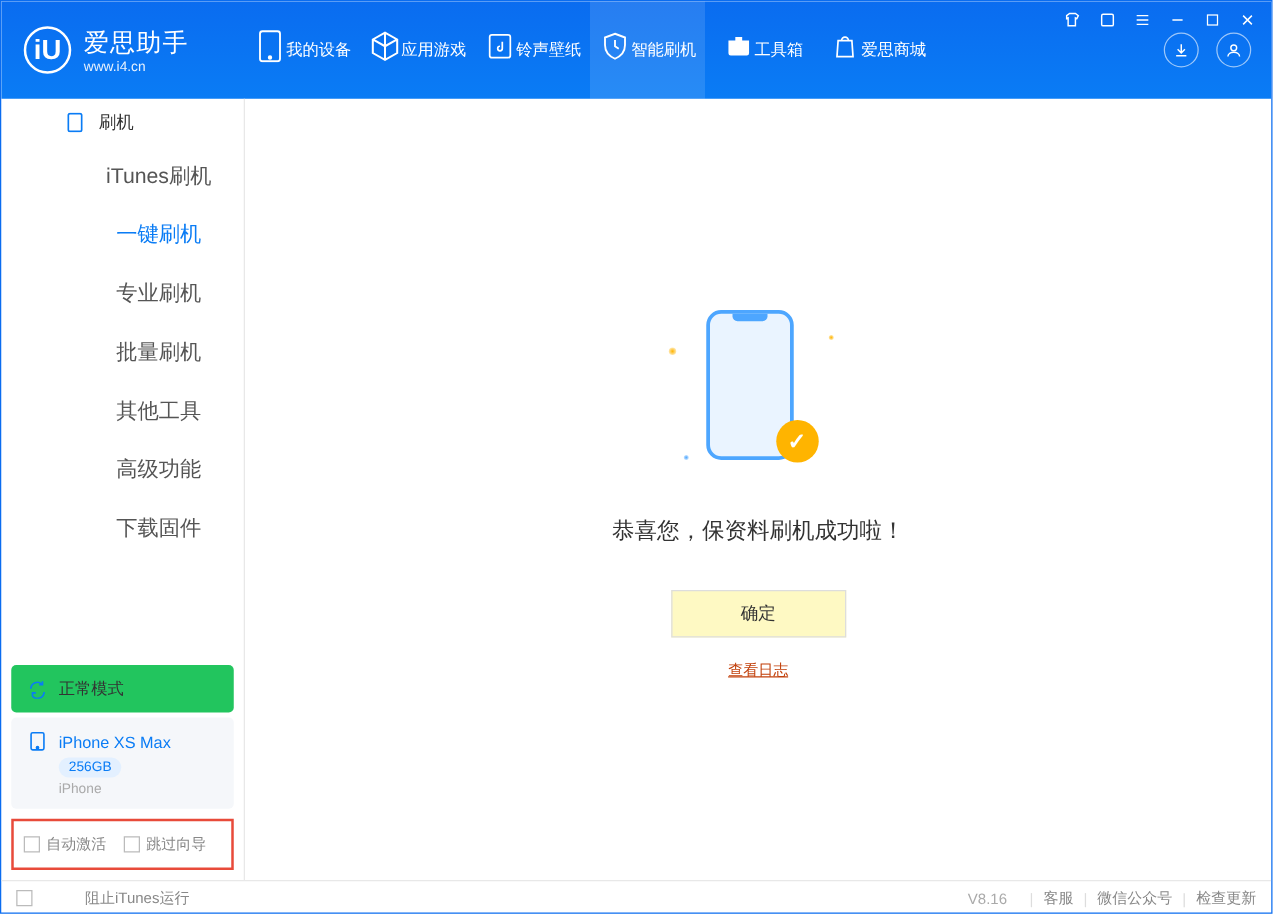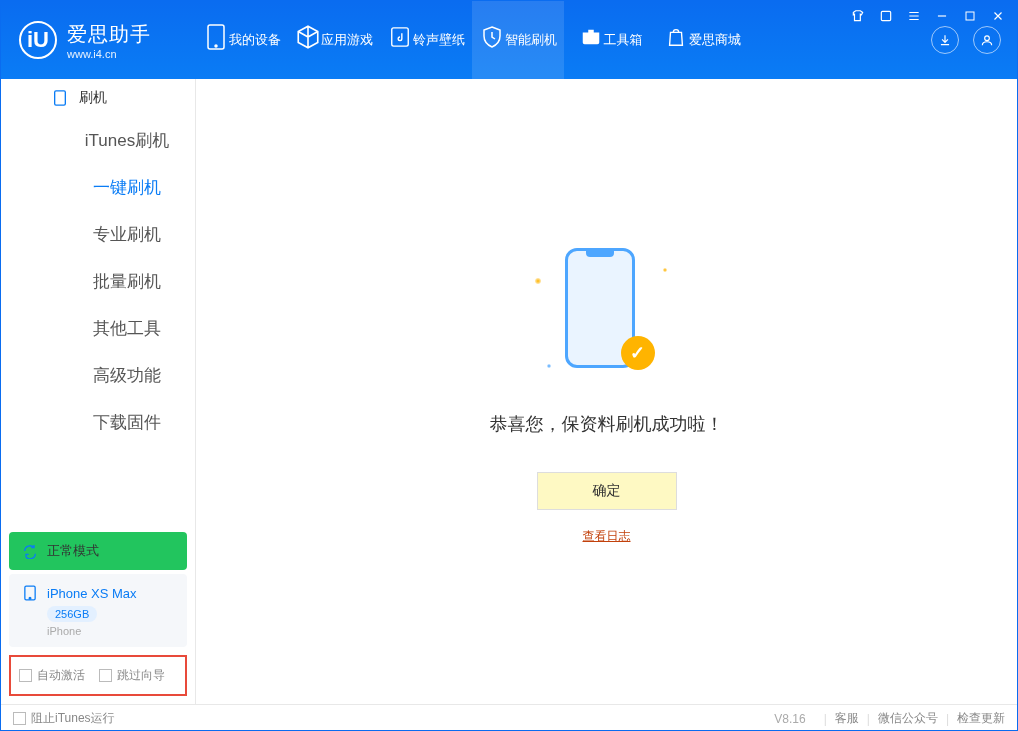--- a/index.html
+++ b/index.html
@@ -39,21 +39,21 @@
 .main { flex: 1; display: flex; flex-direction: column; align-items: center; justify-content: center; }
 .success-ill { position: relative; width: 180px; height: 150px; }
 .phone { position: absolute; left: 48px; top: 10px; width: 70px; height: 120px; border: 3px solid #4da6ff; border-radius: 12px; background: #eaf4ff; }
 .phone-notch { position: absolute; top: 0; left: 50%; transform: translateX(-50%); width: 28px; height: 6px; background: #4da6ff; border-radius: 0 0 4px 4px; }
 .checkmark { position: absolute; right: 42px; bottom: 18px; width: 34px; height: 34px; background: #ffb400; border-radius: 50%; display: flex; align-items: center; justify-content: center; color: #fff; font-size: 18px; font-weight: bold; }
 .sparkle { position: absolute; width: 6px; height: 6px; background: radial-gradient(#ffb400, transparent); border-radius: 50%; }
 .success-msg { font-size: 18px; color: #333; margin-top: 24px; }
 .confirm-btn { margin-top: 36px; width: 140px; height: 38px; border: 1px solid #ddd; background: #fef9c3; font-size: 14px; color: #333; cursor: pointer; }
 .log-link { margin-top: 18px; font-size: 12px; color: #c2410c; cursor: pointer; text-decoration: underline; }
 .footer { height: 28px; border-top: 1px solid #e8e8e8; display: flex; align-items: center; padding: 0 12px; font-size: 12px; color: #888; }
-.footer-cb { display: flex; align-items: center; cursor: pointer; }
+.footer-cb { display: flex; align-items: center; cursor: pointer; gap: 37px; }
 .footer-right { margin-left: auto; display: flex; align-items: center; gap: 8px; }
 .footer-link { color: #888; cursor: pointer; text-align: center; }
 .footer-sep { color: #ddd; }
 .version { color: #aaa; margin-right: 10px; }
 </style>
 </head>
 <body>
 
 <div class="header">
   <div class="win-controls">

